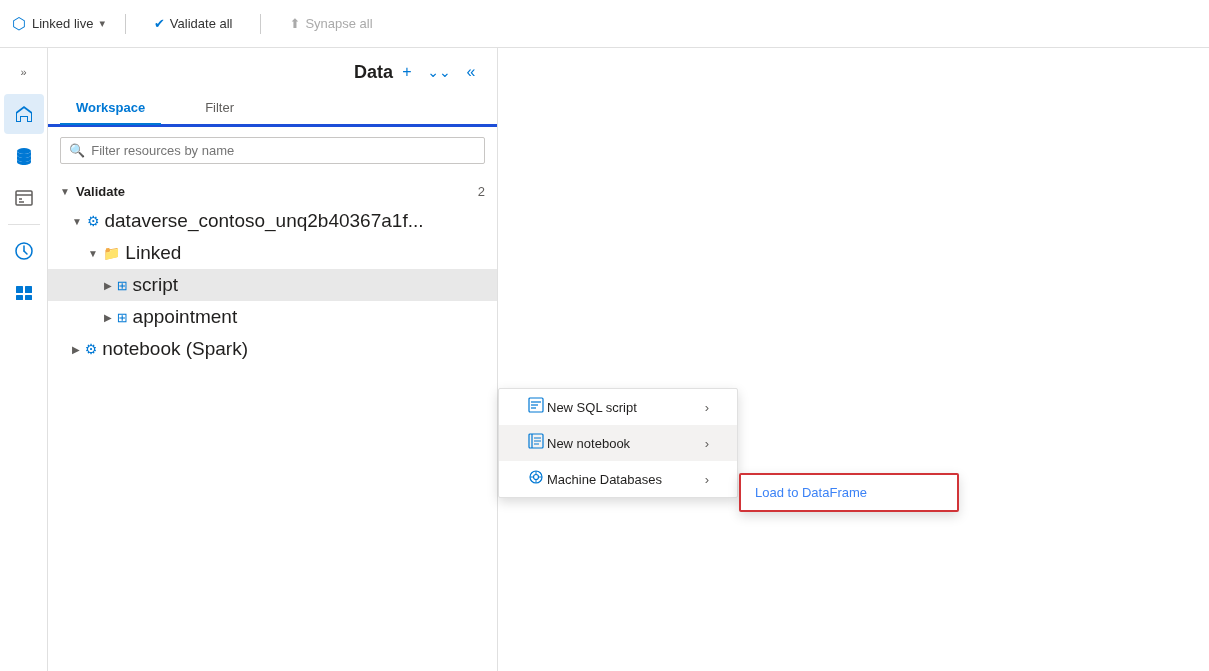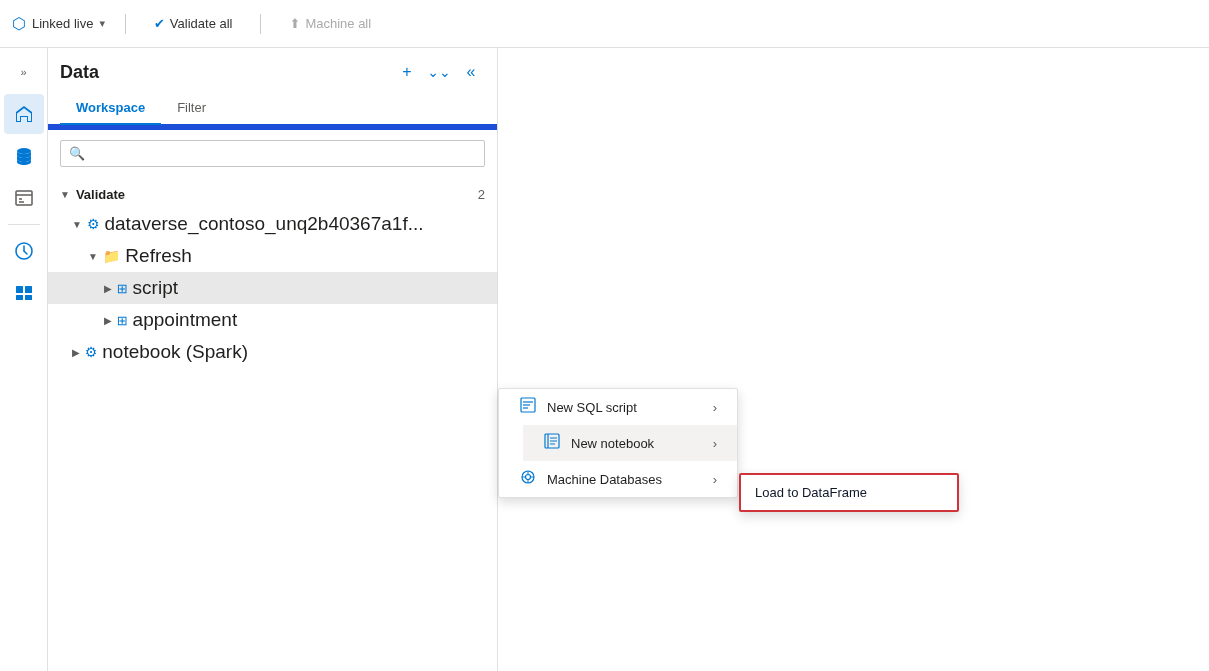--- a/index.html
+++ b/index.html
@@ -73,21 +73,21 @@
       width: 450px;
       border-right: 1px solid #e0e0e0;
       display: flex;
       flex-direction: column;
       background: #fff;
       position: relative;
     }
     .data-panel-header {
       display: flex;
       align-items: center;
-      justify-content: space-between;
+      justify-content: flex-end;
       padding: 10px 12px 6px 12px;
     }
     .data-panel-title {
       font-size: 18px;
       font-weight: 600;
       color: #201f1e;
     }
     .data-panel-actions {
       display: flex;
       align-items: center;
@@ -101,22 +101,23 @@
       justify-content: center;
       cursor: pointer;
       border-radius: 2px;
       color: #0078d4;
       font-size: 16px;
     }
 
     
     .tabs {
       display: flex;
-      border-bottom: 6px solid #1d4ed8;
+      border-bottom: 3px solid #1d4ed8;
       padding: 0 12px;
+      gap: 28px;
     }
     .tab {
       padding: 8px 16px;
       cursor: pointer;
       color: #605e5c;
       font-size: 13px;
       border-bottom: 2px solid transparent;
       margin-bottom: -1px;
     }
     .tab.active {
@@ -189,22 +190,22 @@
       background: #fff;
       border: 1px solid #e0e0e0;
       box-shadow: 0 4px 12px rgba(0,0,0,0.15);
       border-radius: 2px;
       width: 240px;
       z-index: 100;
     }
     .context-menu-item {
       display: flex;
       align-items: center;
-      padding: 8px 20px;
-      gap: 10px;
+      padding: 8px 28px;
+      gap: 2px;
       cursor: pointer;
       color: #201f1e;
       font-size: 13px;
       position: relative;
     }
     .context-menu-item .cm-icon { color: #0078d4; font-size: 16px; width: 18px; text-align: center; }
     .context-menu-item .cm-arrow { margin-left: auto; color: #605e5c; }
 
     
     .submenu {
@@ -216,21 +217,21 @@
       box-shadow: 0 4px 12px rgba(0,0,0,0.15);
       border-radius: 2px;
       width: 220px;
       z-index: 101;
     }
     .submenu-item {
       display: flex;
       align-items: center;
       padding: 10px 14px;
       cursor: pointer;
-      color: #0f172a;
+      color: #3b82f6;
       font-size: 13px;
     }
 
     
     .content-area {
       flex: 1;
       background: #fff;
     }
   </style>
 </head>
@@ -243,21 +244,21 @@
     <span style="font-size:11px; color:#605e5c;">▾</span>
   </div>
   <div class="top-bar-sep"></div>
   <div class="top-bar-action">
     <span style="color:#0078d4;">✔</span>
     <span>Validate all</span>
   </div>
   <div class="top-bar-sep"></div>
   <div class="top-bar-action disabled">
     <span style="color:#aaa;">⬆</span>
-    <span>Machine all</span>
+    <span>Synapse all</span>
   </div>
 </div>
 
 <div class="main-layout">
 
   <div class="sidebar-icons">
 
     <div class="sidebar-icon-btn" style="font-size:11px; color:#605e5c;">»</div>
 
     <div class="sidebar-icon-btn active">
@@ -319,40 +320,41 @@
       <div class="tab active">
         <span>Workspace</span>
       </div>
       <div class="tab">
         <span>Filter</span>
       </div>
     </div>
 
     <div class="search-box">
       <span class="search-icon">🔍</span>
+      <input class="search-input" type="text" placeholder="Filter resources by name" style="">
     </div>
 
     <div class="tree">
 
       <div class="tree-section-header">
         <span class="chevron">▼</span>
         <span>Validate</span>
         <span class="tree-section-count">2</span>
       </div>
 
       <div class="tree-item tree-indent-1">
         <span class="chevron">▼</span>
         <span style="color:#0078d4; font-size:14px;">⚙</span>
         <span class="tree-label">dataverse_contoso_unq2b40367a1f...</span>
       </div>
 
       <div class="tree-item tree-indent-2">
         <span class="chevron">▼</span>
         <span style="color:#605e5c; font-size:14px;">📁</span>
-        <span class="tree-label">Refresh</span>
+        <span class="tree-label">Linked</span>
       </div>
 
       <div class="tree-item tree-indent-3 selected">
         <span class="chevron">▶</span>
         <span style="color:#0078d4; font-size:13px;">⊞</span>
         <span class="tree-label">script</span>
       </div>
 
       <div class="tree-item tree-indent-3">
         <span class="chevron">▶</span>
@@ -373,21 +375,21 @@
           <svg width="16" height="16" viewBox="0 0 16 16" fill="#0078d4">
             <rect x="1" y="1" width="14" height="14" rx="1" fill="none" stroke="#0078d4" stroke-width="1.2"></rect>
             <line x1="3" y1="5" x2="13" y2="5" stroke="#0078d4" stroke-width="1.2"></line>
             <line x1="3" y1="8" x2="10" y2="8" stroke="#0078d4" stroke-width="1.2"></line>
             <line x1="3" y1="11" x2="8" y2="11" stroke="#0078d4" stroke-width="1.2"></line>
           </svg>
         </span>
         <span>New SQL script</span>
         <span class="cm-arrow">›</span>
       </div>
-      <div class="context-menu-item" style="background:#f3f2f1;margin-left:24px;">
+      <div class="context-menu-item" style="background:#f3f2f1;">
         <span class="cm-icon">
           <svg width="16" height="16" viewBox="0 0 16 16" fill="#0078d4">
             <rect x="1" y="1" width="14" height="14" rx="1" fill="none" stroke="#0078d4" stroke-width="1.2"></rect>
             <line x1="4" y1="1" x2="4" y2="15" stroke="#0078d4" stroke-width="1.2"></line>
             <line x1="6" y1="5" x2="13" y2="5" stroke="#0078d4" stroke-width="1"></line>
             <line x1="6" y1="8" x2="13" y2="8" stroke="#0078d4" stroke-width="1"></line>
             <line x1="6" y1="11" x2="11" y2="11" stroke="#0078d4" stroke-width="1"></line>
           </svg>
         </span>
         <span>New notebook</span>

